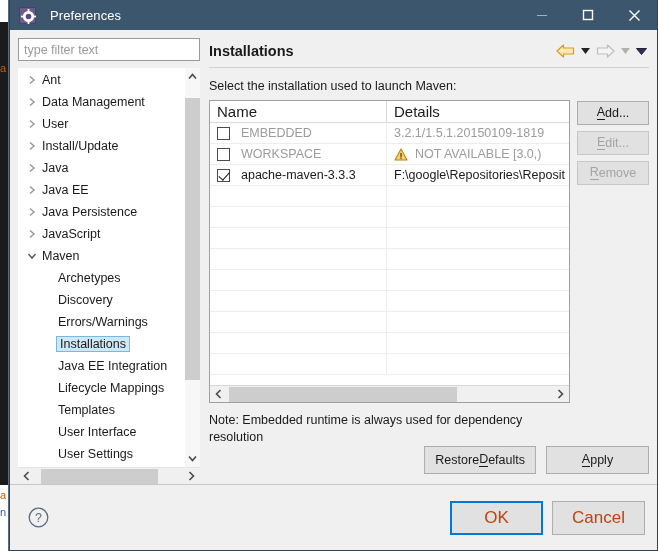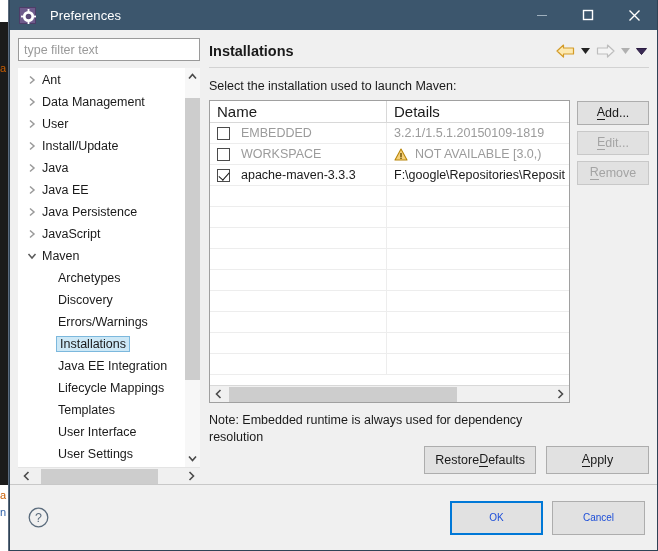--- a/index.html
+++ b/index.html
@@ -366,22 +366,22 @@
   }
   #help-btn {
     width: 22px; height: 22px;
     display: flex; align-items: center; justify-content: center;
   }
   #footer-btns { margin-left: auto; display: flex; gap: 9px; }
   .fbtn {
     width: 93px; height: 34px;
     border: 1px solid #adadad;
     background: #e1e1e1;
-    font-size: 10px;
-    color: #1d4ed8;
+    font-size: 17px;
+    color: #c2410c;
     display: flex; align-items: center; justify-content: center;
     cursor: default; user-select: none;
   }
   .fbtn.default {
     border: 2px solid #0078d7;
   }
 </style>
 </head>
 <body>
 

